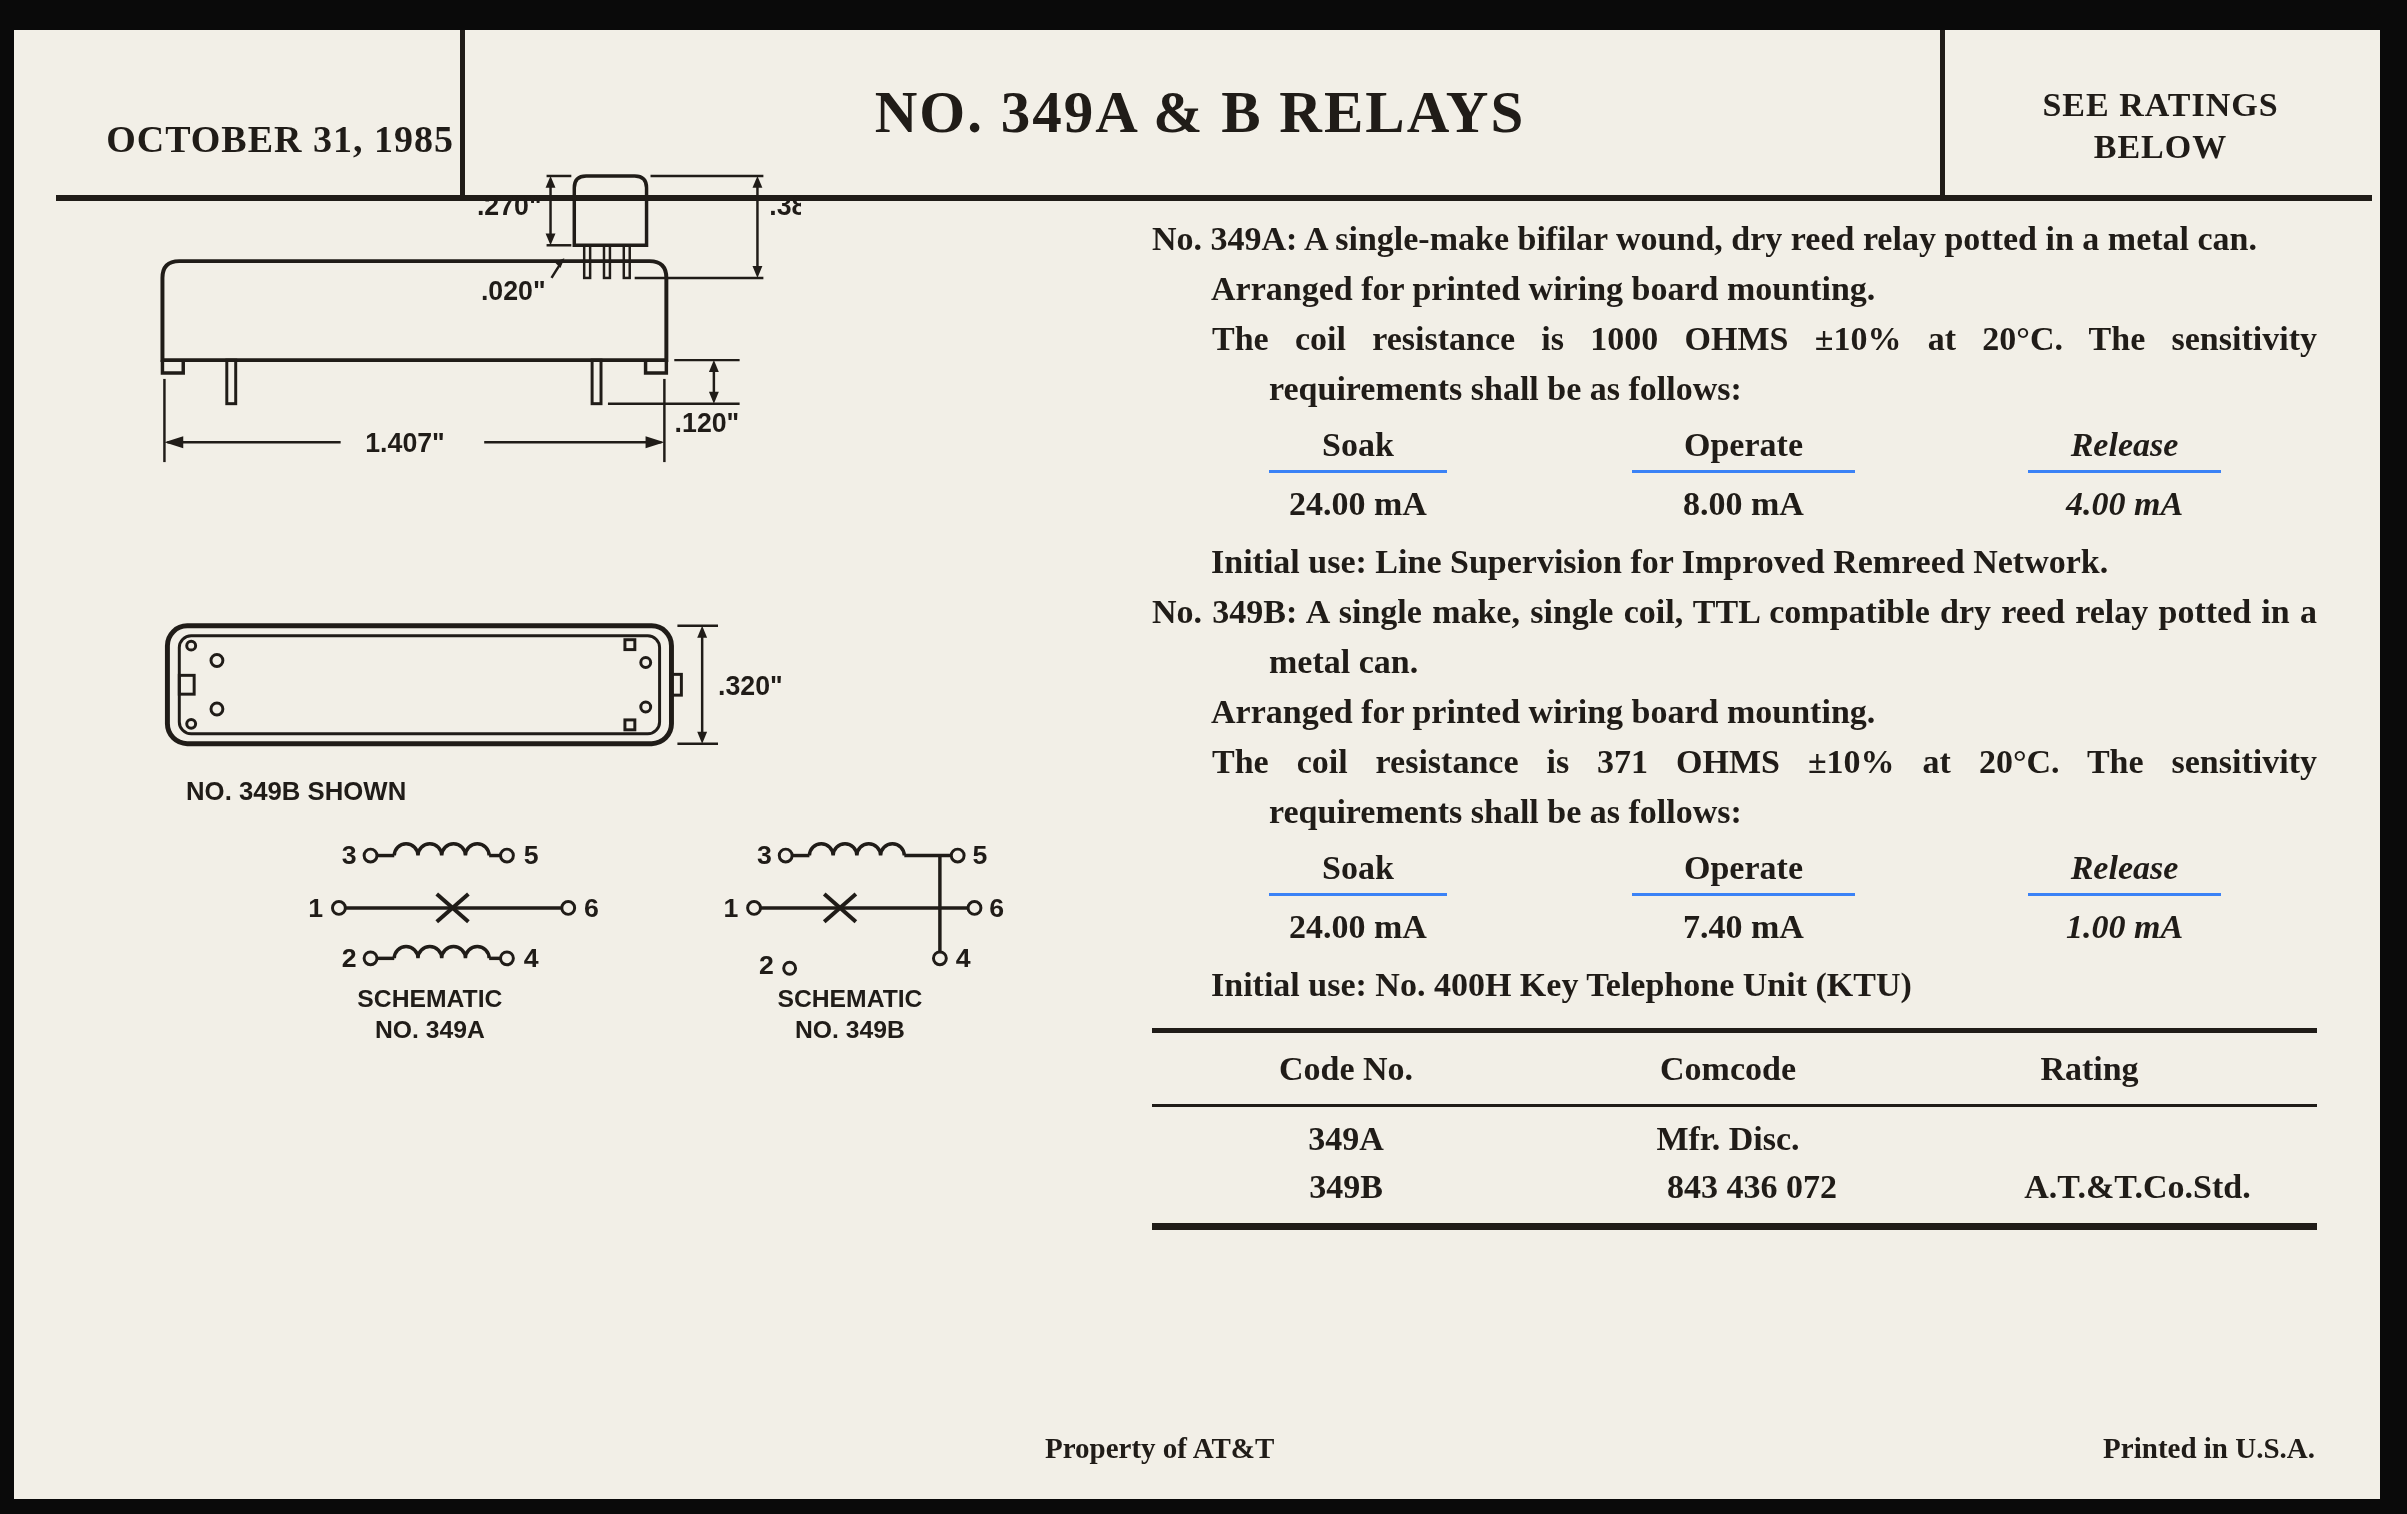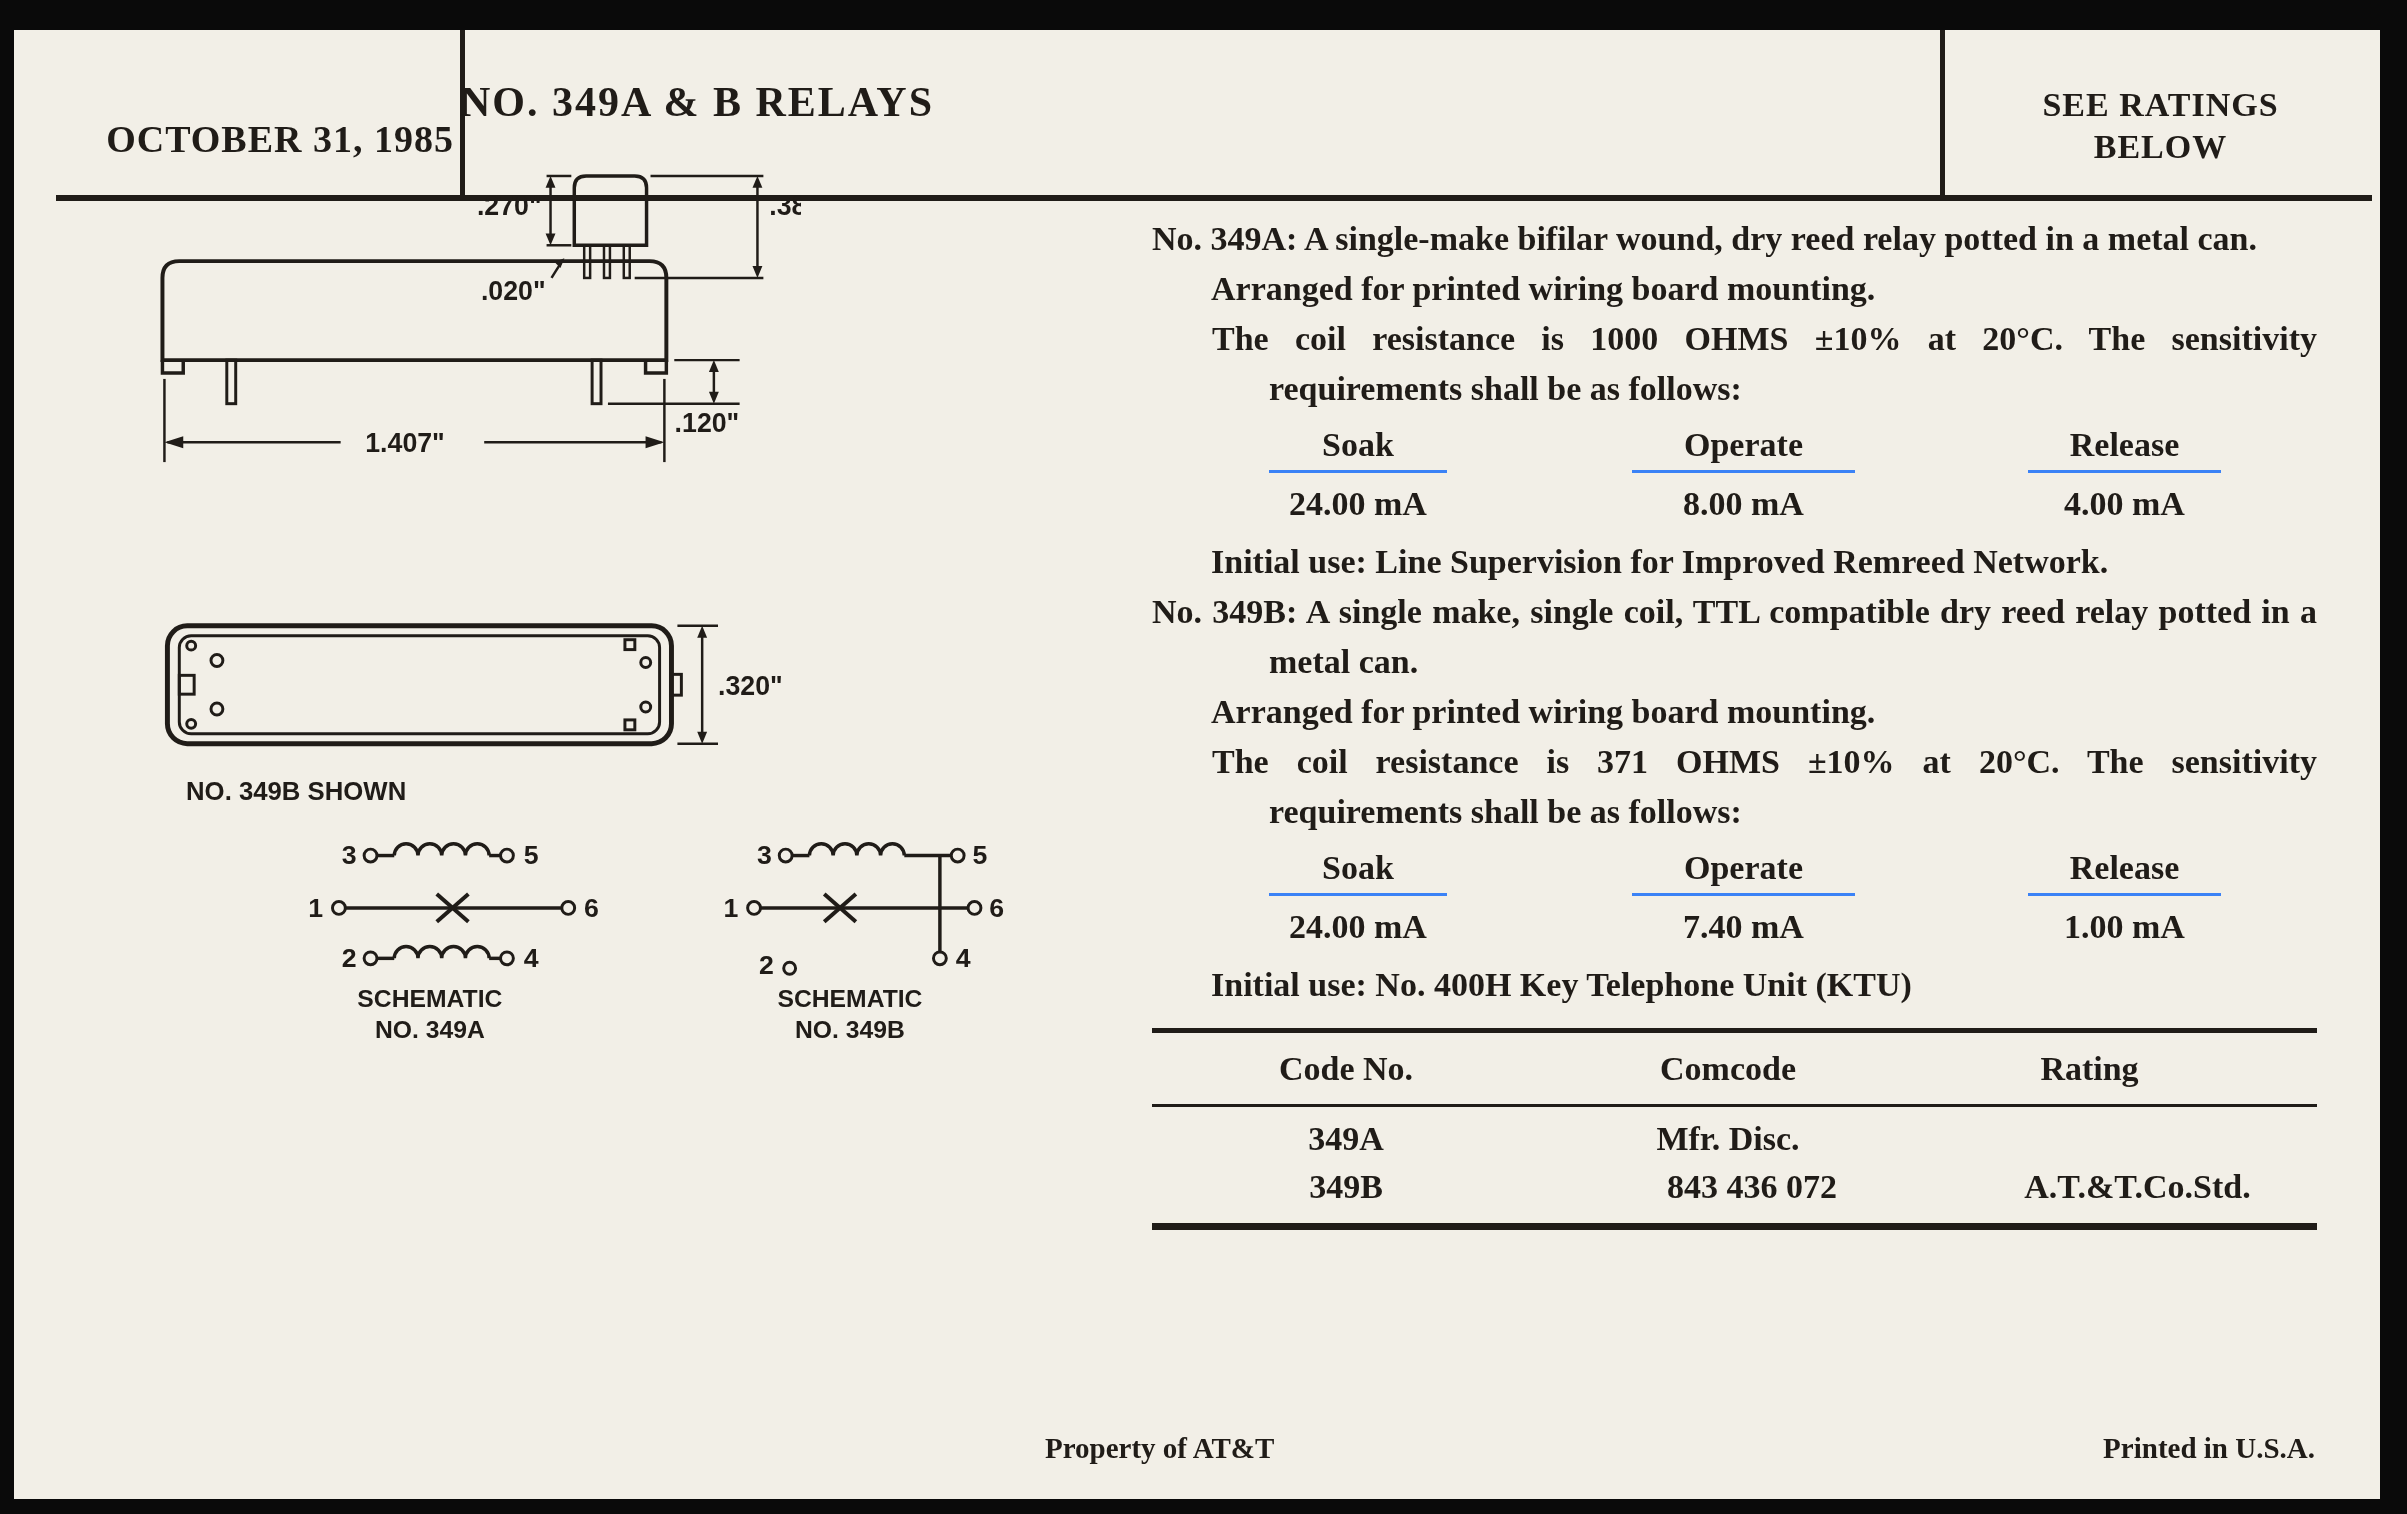--- a/index.html
+++ b/index.html
@@ -20,41 +20,41 @@
   .hdr-vline { position:absolute; top:0; width:5px; height:171px; background:#201c18; }
   .hdr-vline.v1 { left:446px; }
   .hdr-vline.v2 { left:1926px; }
   .hdr-rule { position:absolute; left:42px; right:8px; top:165px; height:6px; background:#201c18; }
   .hdr-date {
     position:absolute; left:14px; top:87px; width:426px;
     text-align:right; font-weight:bold; font-size:38px; letter-spacing:1px;
   }
   .hdr-title {
     position:absolute; left:446px; top:48px; width:1480px;
-    font-weight:bold; font-size:42px; letter-spacing:2px;
+    text-align:center; font-weight:bold; font-size:59px; letter-spacing:2px;
   }
   .hdr-note {
     position:absolute; left:1926px; top:54px; width:441px;
     text-align:center; font-weight:bold; font-size:34px; line-height:42px; letter-spacing:1px;
   }
   
   .rightcol {
     position:absolute; left:1138px; top:184px; width:1165px;
     font-size:34px; font-weight:bold; line-height:50px;
   }
   .para { text-align:justify; }
   .ind0-h118 { padding-left:117px; text-indent:-117px; }
   .ind60     { padding-left:59px; }
   .ind60-h118{ padding-left:117px; text-indent:-57px; }
   
   .mini-table { position:relative; height:115px; margin:6px 0 2px 0; }
   .mt-col { position:absolute; text-align:center; }
   .mt-c1 { left:117px; width:178px; }
   .mt-c2 { left:480px; width:223px; }
-  .mt-c3 { left:876px; width:193px; }
+  .mt-c3 { left:876px; width:193px;font-style:italic; }
   .mt-head { display:block; border-bottom:3px solid #3b82f6; line-height:50px; }
   .mt-val  { display:block; line-height:50px; padding-top:6px; }
   
   .ratings { margin-top:18px; }
   .rt-rule { background:#201c18; }
   .rt-rule.top { height:5px; }
   .rt-rule.mid { height:3px; }
   .rt-rule.bot { height:7px; margin-top:12px; }
   .rt-row { display:grid; grid-template-columns:388px 376px 347px; text-align:center; }
   .rt-head { line-height:71px; }

